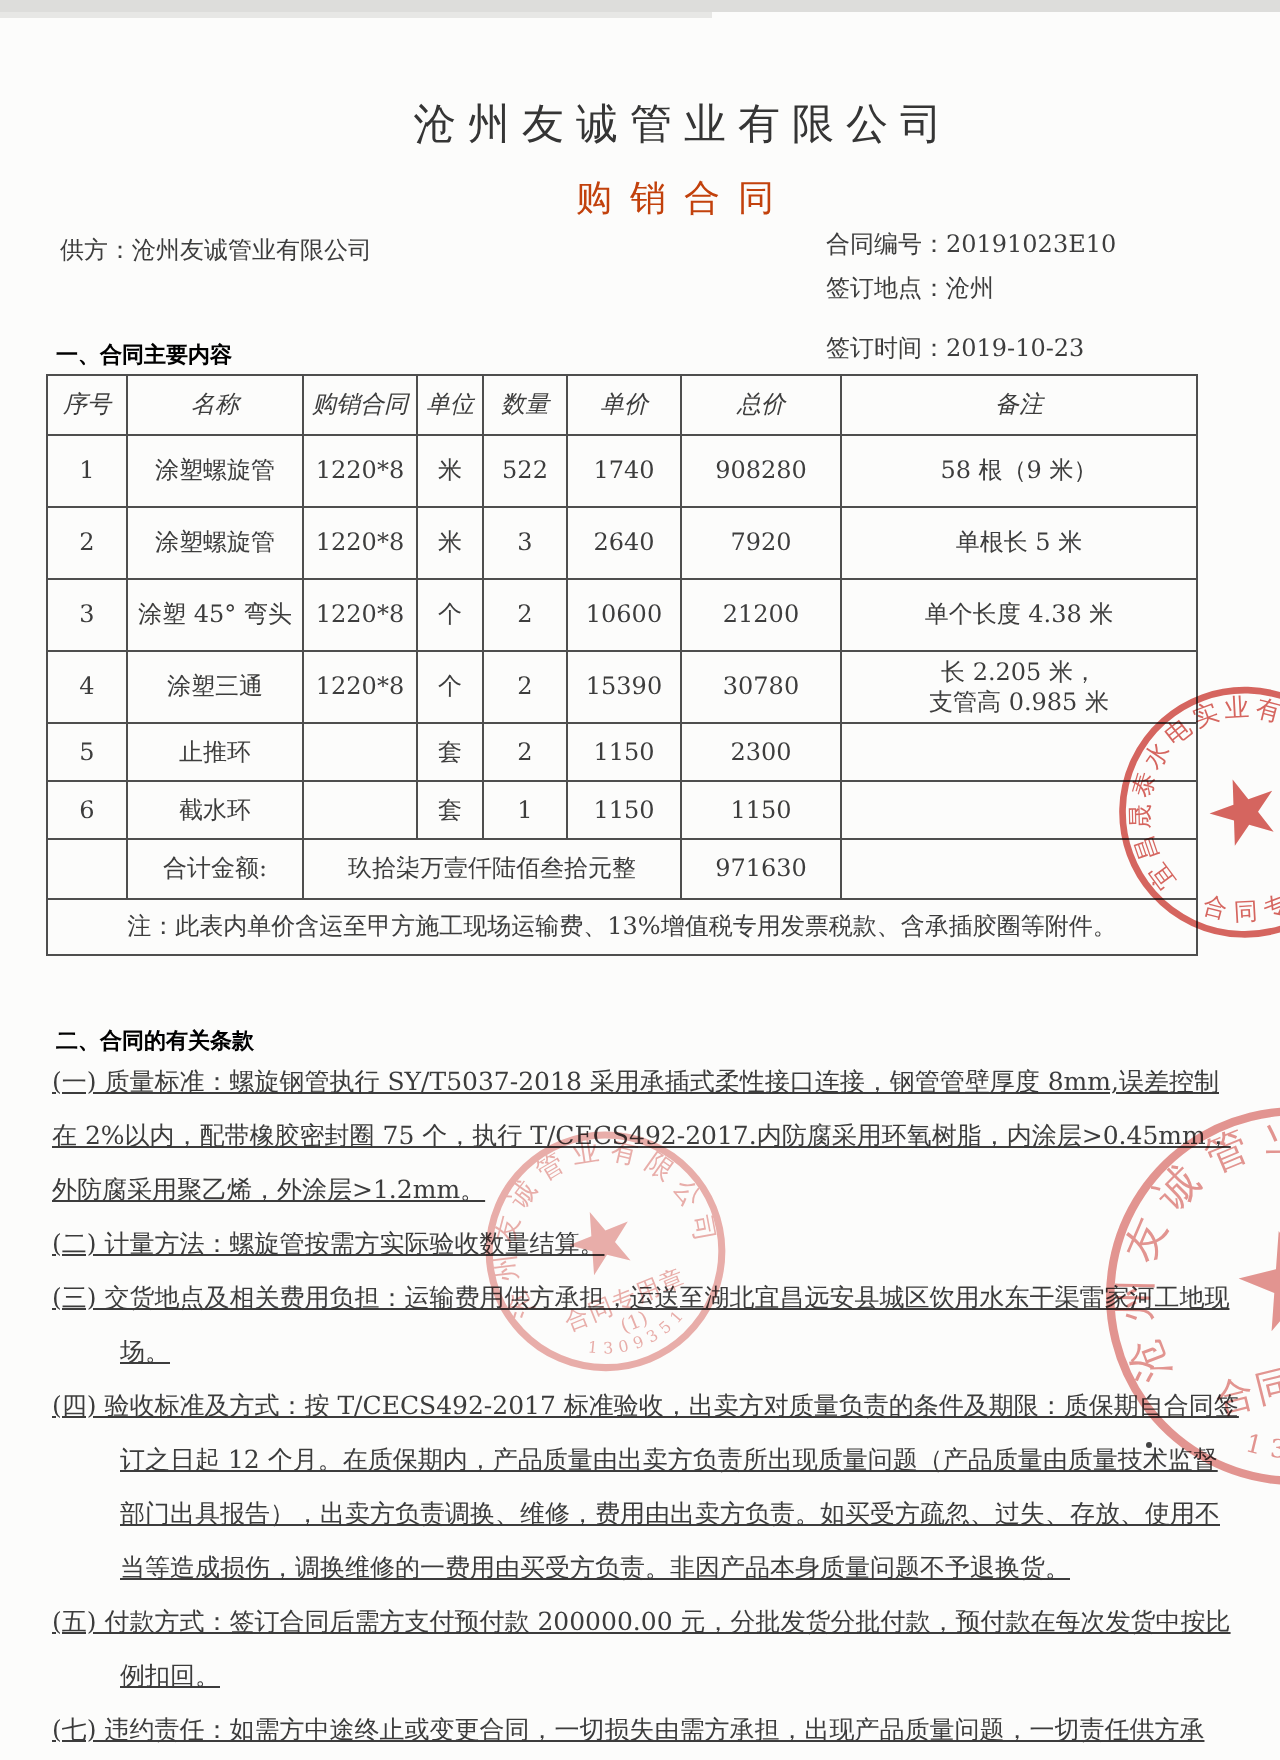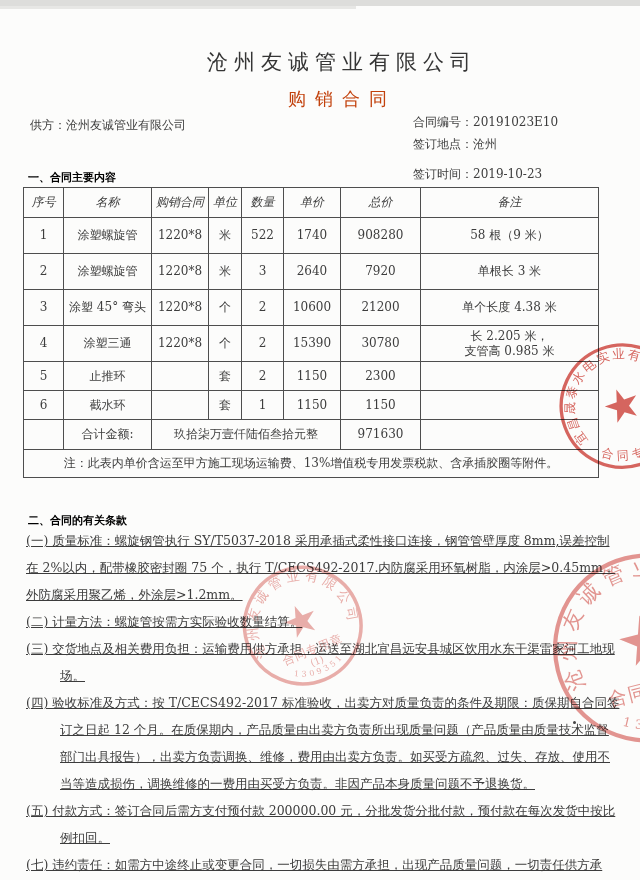--- a/index.html
+++ b/index.html
@@ -105,21 +105,21 @@
           <td>58 根（9 米）</td>
         </tr>
         <tr class="item-row">
           <td>2</td>
           <td>涂塑螺旋管</td>
           <td>1220*8</td>
           <td>米</td>
           <td>3</td>
           <td>2640</td>
           <td>7920</td>
-          <td>单根长 3 米</td>
+          <td>单根长 5 米</td>
         </tr>
         <tr class="item-row">
           <td>3</td>
           <td>涂塑 45° 弯头</td>
           <td>1220*8</td>
           <td>个</td>
           <td>2</td>
           <td>10600</td>
           <td>21200</td>
           <td>单个长度 4.38 米</td>

